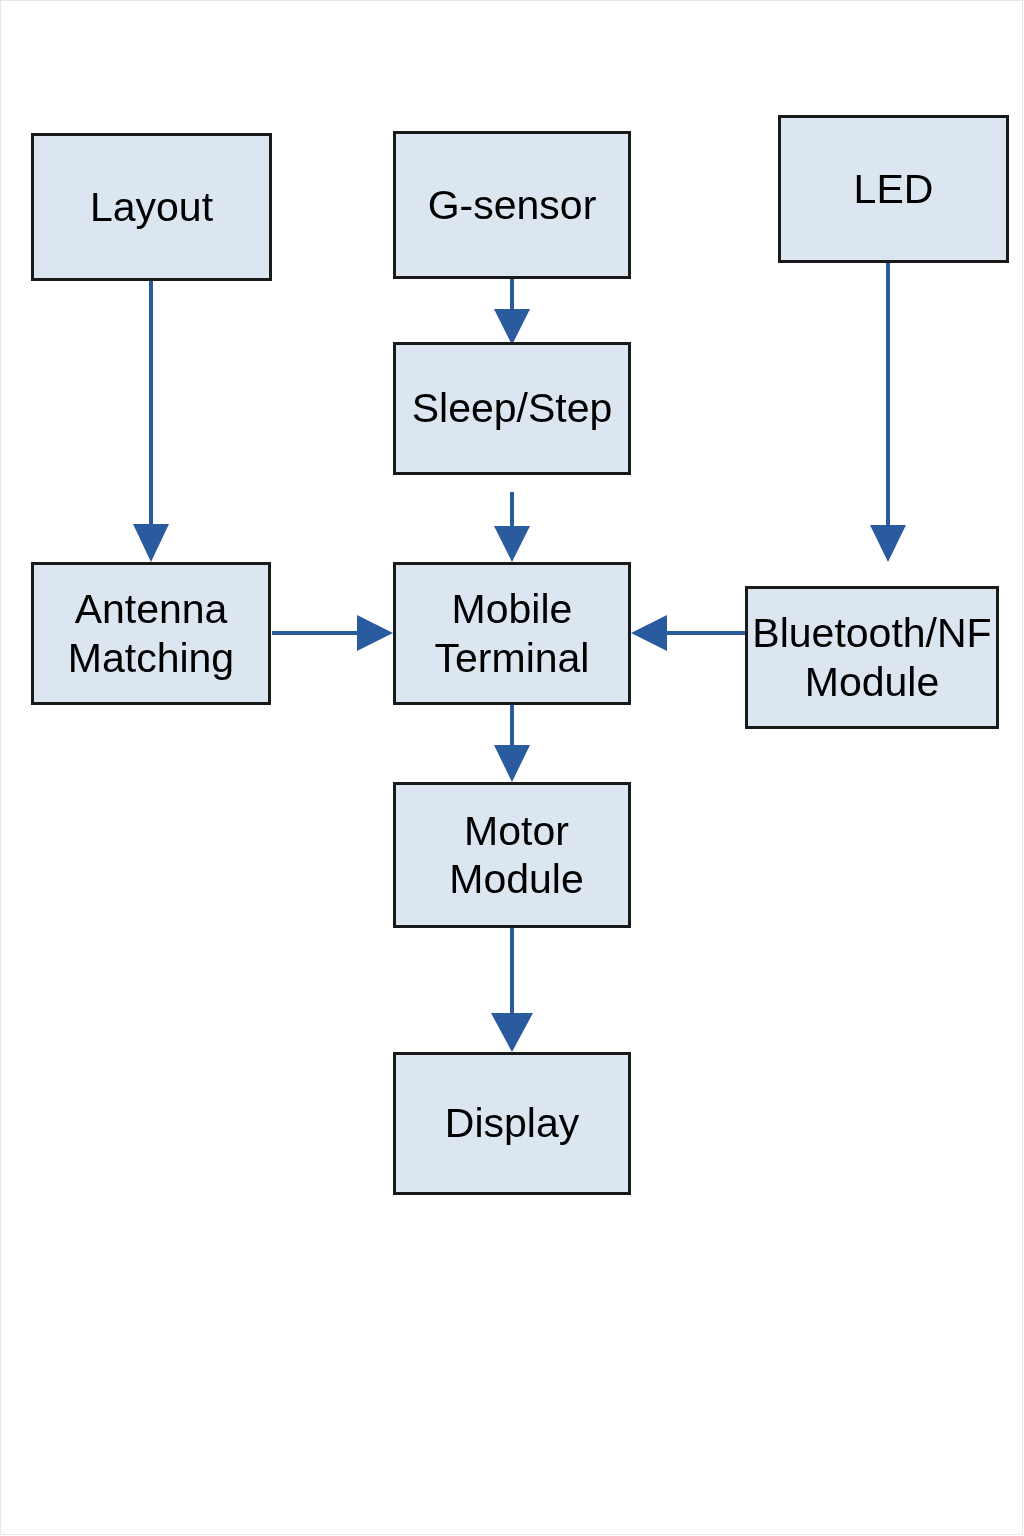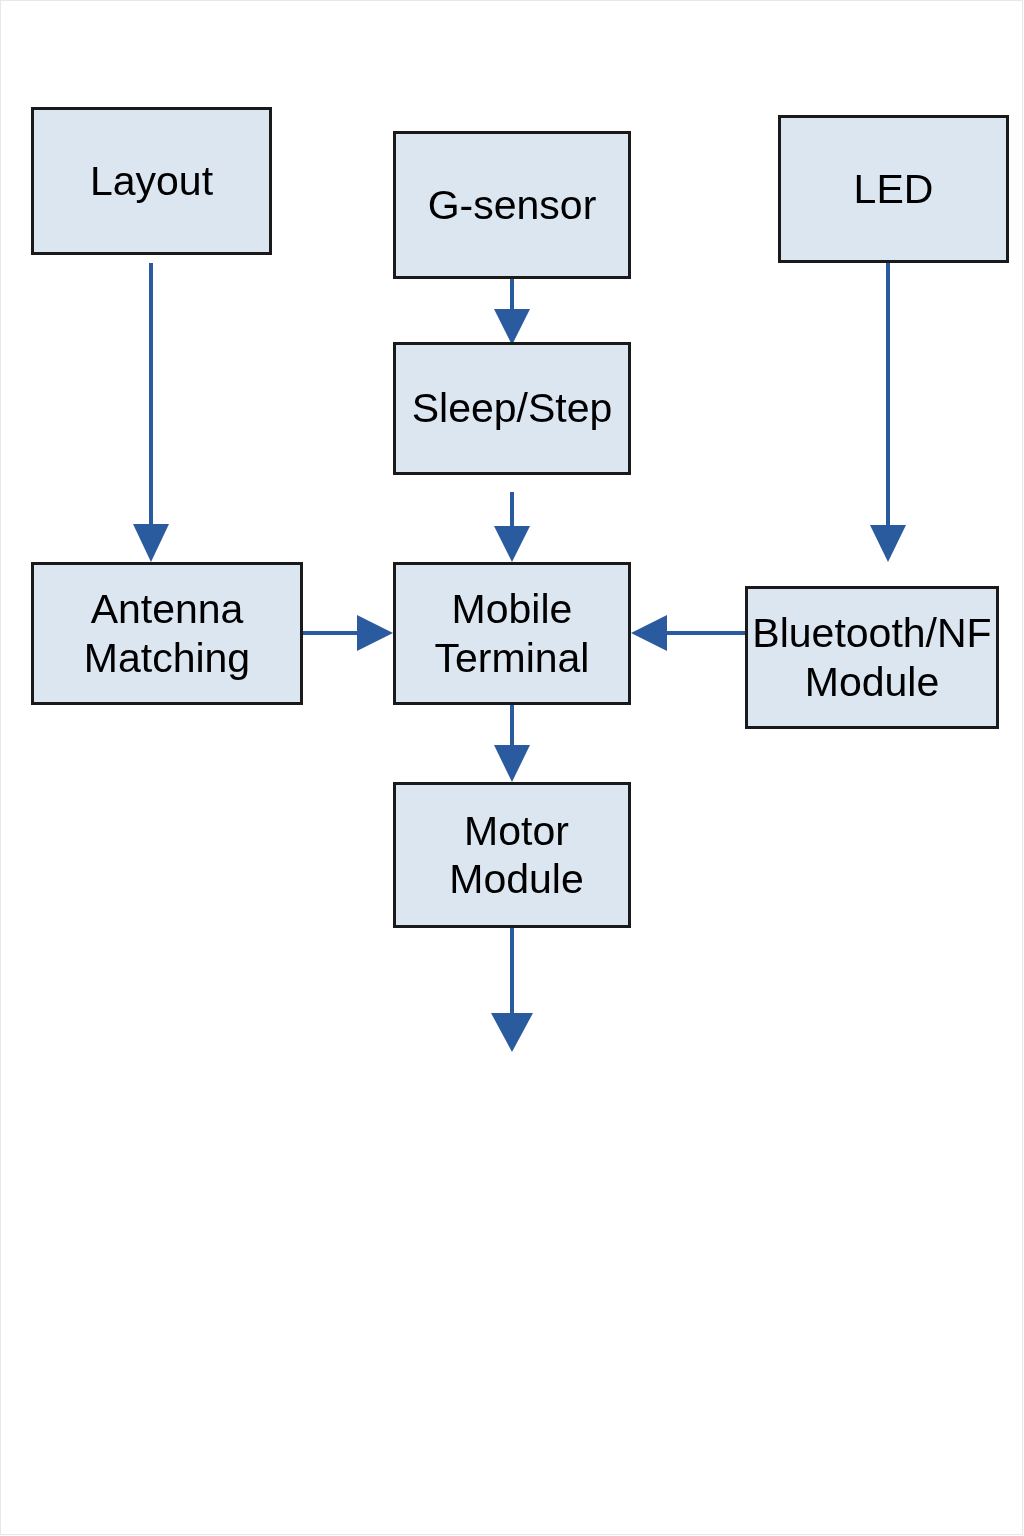--- a/index.html
+++ b/index.html
@@ -97,50 +97,53 @@
       <line x1="512" y1="705" x2="512" y2="766" stroke="#2a5b9e" stroke-width="4"></line>
       <polygon points="512,782 494,745 530,745" fill="#2a5b9e"></polygon>
     </g>
 
     <g>
       <line x1="512" y1="928" x2="512" y2="1015" stroke="#2a5b9e" stroke-width="4"></line>
       <polygon points="512,1052 491,1013 533,1013" fill="#2a5b9e"></polygon>
     </g>
   </svg>
 
-  <div class="node" style="left:31px;  top:107px;  width:241px; height:148px;text-align:center;">
+  <div class="node" style="left:31px;  top:133px;  width:241px; height:148px;text-align:center;">
     <span class="label">Layout</span>
   </div>
 
   <div class="node" style="left:393px; top:115px;  width:238px; height:148px;margin-top:16px;">
     <span class="label">G-sensor</span>
   </div>
 
   <div class="node" style="left:778px; top:115px;  width:231px; height:148px;">
     <span class="label">LED</span>
   </div>
 
   <div class="node" style="left:393px; top:342px;  width:238px; height:133px;justify-content:center;">
     <span class="label">Sleep/Step</span>
   </div>
 
-  <div class="node" style="left:31px;  top:562px;  width:272px; height:143px;">
+  <div class="node" style="left:31px;  top:562px;  width:240px; height:143px;">
     <span class="label">Antenna
 Matching</span>
   </div>
 
   <div class="node" style="left:393px; top:562px;  width:238px; height:143px;">
     <span class="label">Mobile
 Terminal</span>
   </div>
 
   <div class="node" style="left:745px; top:586px;  width:254px; height:143px;">
     <span class="label">Bluetooth/NF
 Module</span>
   </div>
 
   <div class="node" style="left:393px; top:782px;  width:238px; height:146px;padding-left:9px;">
     <span class="label">Motor
 Module</span>
   </div>
 
+  <div class="node" style="left:393px; top:1052px; width:238px; height:143px;">
+    <span class="label">Display</span>
+  </div>
 
 </div>
 
 </body></html>

